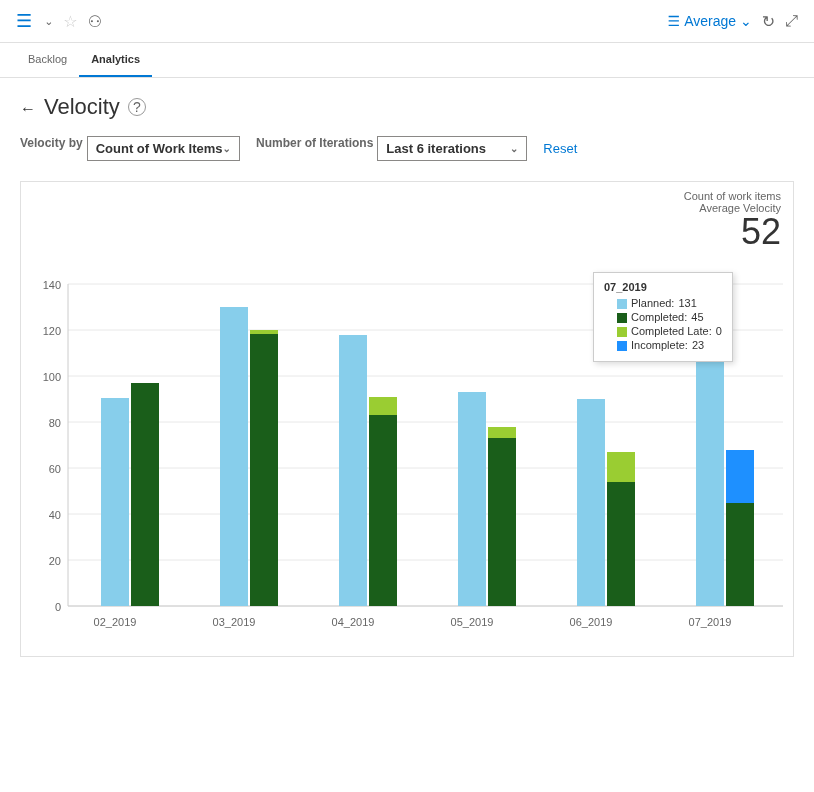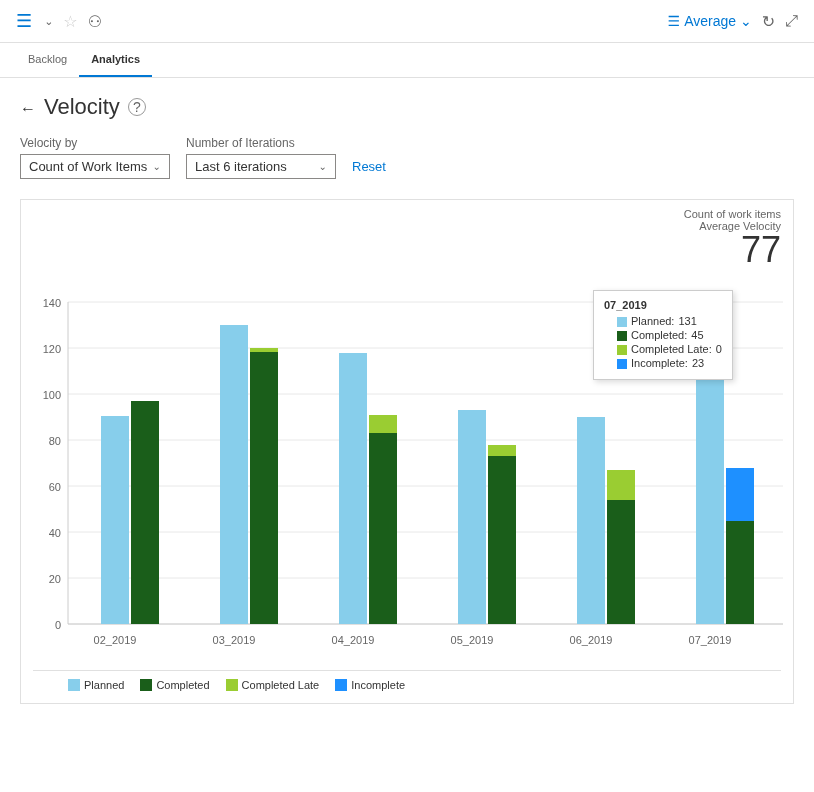--- a/index.html
+++ b/index.html
@@ -19,21 +19,21 @@
     .tab { padding: 10px 12px; font-size: 11px; cursor: pointer; color: #666; border-bottom: 2px solid transparent; }
     .tab.active { color: #333; font-weight: 600; border-bottom: 2px solid #0078d4; }
 
     .content { padding: 16px 20px; }
     .page-header { display: flex; align-items: center; gap: 8px; margin-bottom: 16px; }
     .back-btn { font-size: 16px; cursor: pointer; color: #333; }
     .page-title { font-size: 22px; font-weight: 400; color: #333; }
     .help-icon { font-size: 14px; color: #666; cursor: pointer; border: 1px solid #999; border-radius: 50%; width: 18px; height: 18px; display: flex; align-items: center; justify-content: center; font-style: normal; }
 
     .filters { display: flex; align-items: flex-end; gap: 16px; margin-bottom: 20px; }
-    .filter-group { display: flex; flex-direction: column; gap: 4px; }
+    .filter-group { display: flex; gap: 4px; font-weight: bold; }
     .filter-label { font-size: 12px; color: #666; }
     .filter-select { display: flex; align-items: center; border: 1px solid #8a8886; padding: 4px 8px; background: #fff; cursor: pointer; min-width: 150px; font-size: 13px; color: #333; }
     .filter-select .chevron { margin-left: auto; font-size: 10px; color: #666; }
     .reset-btn { font-size: 13px; color: #0078d4; cursor: pointer; background: none; border: none; padding: 5px 0; text-align: right; }
 
     .chart-area { background: #fff; border: 1px solid #e0e0e0; padding: 12px; position: relative; }
     .chart-meta { position: absolute; top: 8px; right: 12px; text-align: right; }
     .chart-meta-label { font-size: 11px; color: #666; }
     .chart-meta-value { font-size: 36px; font-weight: 300; color: #333; line-height: 1; }
 
@@ -93,21 +93,21 @@
         <span class="chevron">⌄</span>
       </div>
     </div>
     <button class="reset-btn">Reset</button>
   </div>
 
   <div class="chart-area">
     <div class="chart-meta">
       <div class="chart-meta-label">Count of work items</div>
       <div class="chart-meta-label">Average Velocity</div>
-      <div class="chart-meta-value">77</div>
+      <div class="chart-meta-value">52</div>
     </div>
 
     <svg id="velocity-chart" width="760" height="430" style="display:block; margin-top:20px;">
 
       <g id="y-axis">
 
         <text x="28" y="397" font-size="11" fill="#666" text-anchor="end">0</text>
         <line x1="35" y1="392" x2="750" y2="392" stroke="#e8e8e8" stroke-width="1"></line>
 
         <text x="28" y="351" font-size="11" fill="#666" text-anchor="end">20</text>
@@ -194,32 +194,14 @@
         <span>Completed Late:</span>
         <span>0</span>
       </div>
       <div class="tooltip-row">
         <div class="tooltip-color" style="background:#1e90ff;"></div>
         <span>Incomplete:</span>
         <span>23</span>
       </div>
     </div>
 
-    <div class="legend">
-      <div class="legend-item">
-        <div class="legend-color" style="background:#87ceeb;"></div>
-        <span>Planned</span>
-      </div>
-      <div class="legend-item">
-        <div class="legend-color" style="background:#1a5e1a;"></div>
-        <span>Completed</span>
-      </div>
-      <div class="legend-item">
-        <div class="legend-color" style="background:#9acd32;"></div>
-        <span>Completed Late</span>
-      </div>
-      <div class="legend-item">
-        <div class="legend-color" style="background:#1e90ff;"></div>
-        <span>Incomplete</span>
-      </div>
-    </div>
   </div>
 </div>
 
 </body></html>

